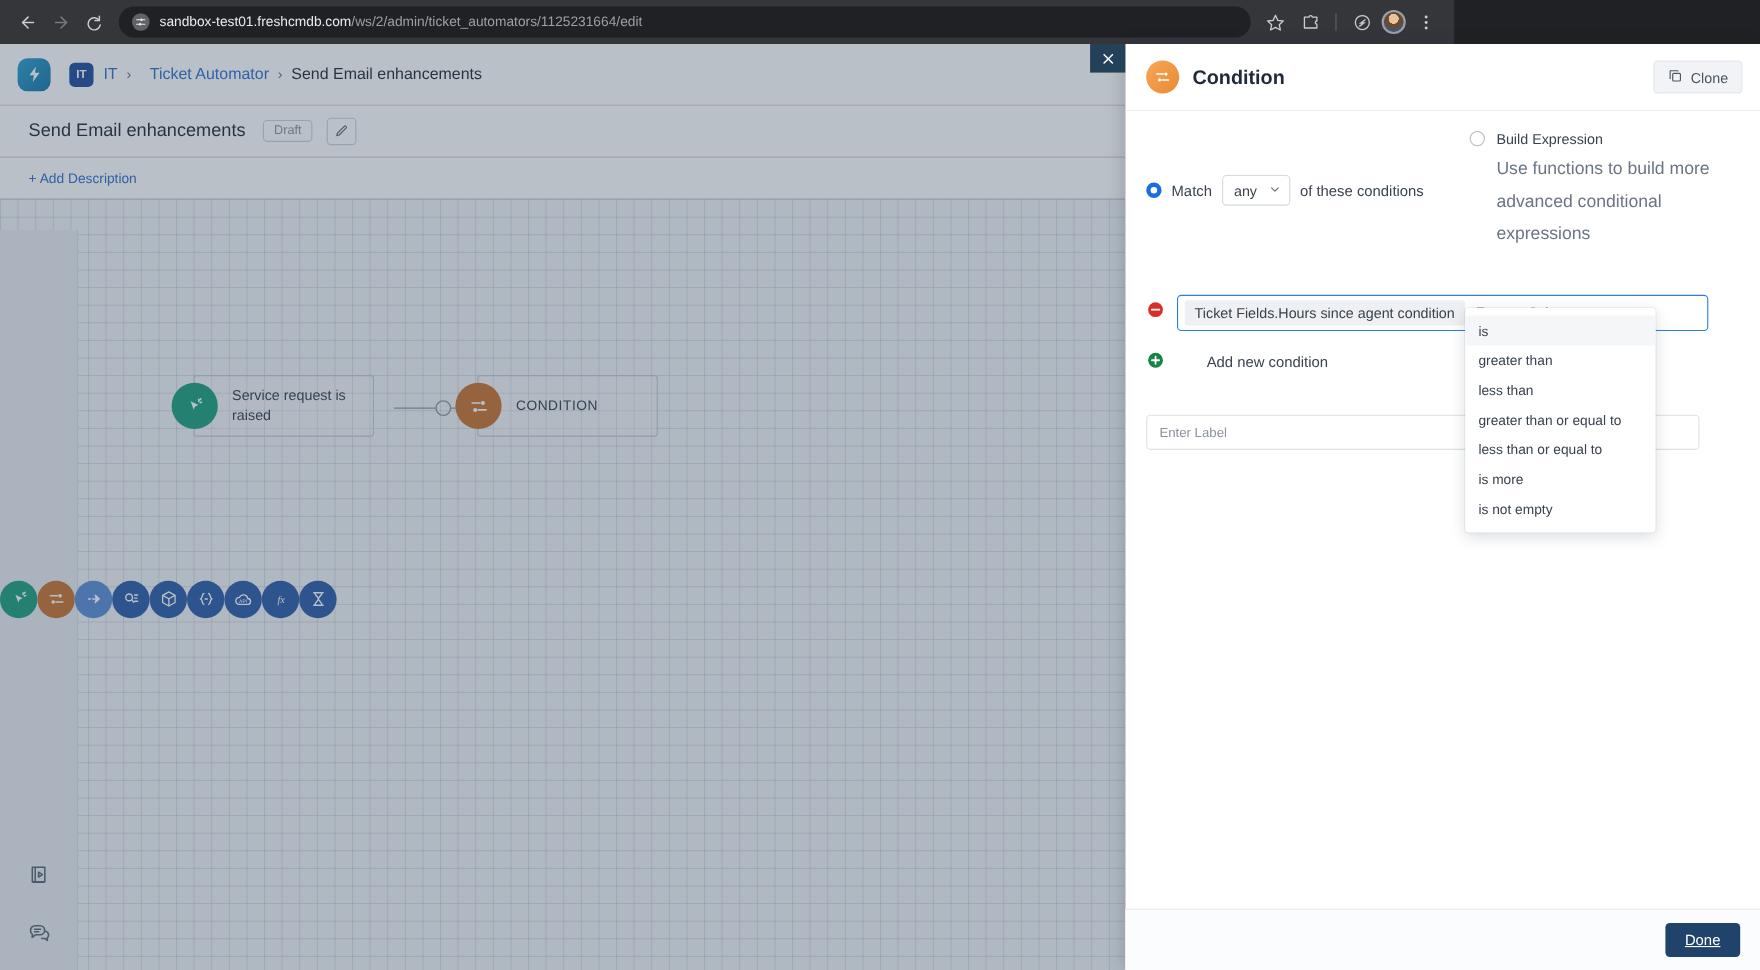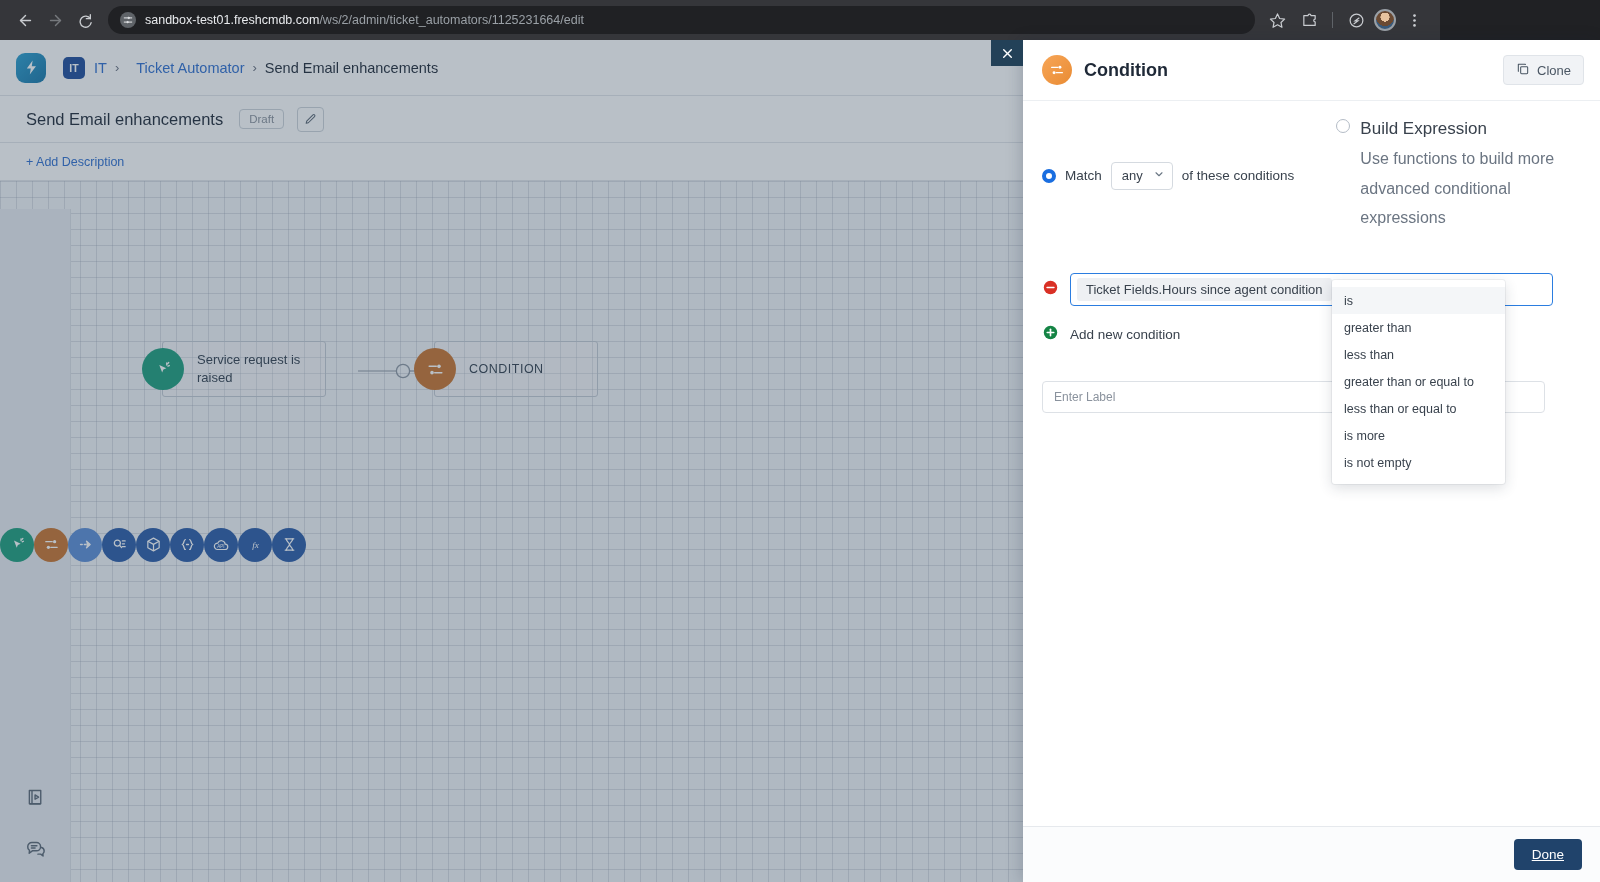--- a/index.html
+++ b/index.html
@@ -4,21 +4,21 @@
 <style>
   * { box-sizing: border-box; margin: 0; padding: 0; }
   html, body {
     width: 1600px; height: 882px;
     font-family: "Liberation Sans", sans-serif;
     overflow: hidden; background: #202124;
   }
 
   
   .browser-bar {
-    position: absolute; top: 0; left: 0; width: 1440px; height: 40px;
+    position: absolute; top: 0; left: 0; width: 1322px; height: 40px;
     background: #35363a; display: flex; align-items: center; padding: 12px 10px;
   }
   .nav-btn {
     width: 30px; height: 30px; border-radius: 50%;
     display: flex; align-items: center; justify-content: center;
     color: #c9ccd0; flex: none; cursor: pointer;
   }
   .nav-btn.disabled { color: #76797d; }
   .url-pill {
     flex: 1; height: 28px; background: #202124; border-radius: 14px;
@@ -177,41 +177,41 @@
   }
   .radio.on { border: 4px solid #1a6ee0; background: #fff; }
   .match-lbl { font-size: 13.5px; color: #39424d; margin: 0 9px; }
   .sel {
     height: 28px; min-width: 62px; border: 1px solid #d5dae0; border-radius: 4px;
     background: #fff; display: flex; align-items: center; justify-content: space-between;
     padding: 0 7px 0 10px; font-size: 13px; color: #39424d; cursor: pointer; 
   }
   .build-wrap { margin-left: 33px; display: flex; align-items: flex-start; }
   .build-txt { margin-left: 10px; }
-  .build-title { font-size: 17px; color: #39424d; }
+  .build-title { font-size: 13px; color: #39424d; }
   .build-sub { font-size: 16px; color: #6b7582; line-height: 1.85; margin-top: 5px; max-width: 200px; }
 
   .cond-row {
     display: flex; align-items: center; padding-left: 19px;
     margin-top: 40px; position: relative;
   }
   .minus-ico { flex: none; cursor: pointer; }
   .cond-input {
     margin-left: 11px; width: 483px; height: 33px; border: 1.5px solid #2b7de0;
     border-radius: 4px; background: #fff; display: flex; align-items: center;
     padding: 0 6px; position: relative;
   }
   .chip {
     background: #eef0f3; border-radius: 3px; padding: 4px 9px;
     font-size: 13px; color: #39424d; white-space: nowrap;
   }
   .op-ph { margin-left: 10px; font-size: 12.5px; color: #7b8494; }
 
   .add-row {
-    display: flex; align-items: center; padding-left: 19px; margin-top: 18px; cursor: pointer;
+    display: flex; align-items: center; padding-left: 19px; margin-top: 18px; cursor: pointer; gap: 27px;
   }
   .add-lbl { font-size: 13.5px; color: #39424d; margin-left: 11px; }
 
   .label-input {
     margin: 36px 0 0 19px; width: 503px; height: 32px; border: 1px solid #dde1e6;
     border-radius: 4px; background: #fff; display: flex; align-items: center;
     padding: 0 11px; font-size: 12px; color: #8a929d;
   }
 
   .dropdown {
@@ -413,21 +413,21 @@
           <svg width="22" height="22" viewBox="0 0 24 24" fill="none" stroke="currentColor" stroke-width="1.6" stroke-linecap="round" stroke-linejoin="round">
               <path d="M3 9.5a4.5 4.5 0 0 1 4.5-4.5h5A4.5 4.5 0 0 1 17 9.5 4.5 4.5 0 0 1 12.5 14H8l-3.4 2.6.3-3A4.5 4.5 0 0 1 3 9.5z"></path>
               <line x1="7" y1="8.5" x2="13" y2="8.5"></line>
               <line x1="7" y1="11" x2="11" y2="11"></line>
               <path d="M18 10.4a4 4 0 0 1 2.9 3.8 3.9 3.9 0 0 1-1.4 3l.2 2.4-2.6-2h-3"></path>
             </svg>
         </span>
       </div>
     </div>
 
-    <div class="node" style="left:162px; top:160px; width:164px;">
+    <div class="node" style="left:176px; top:160px; width:164px;">
       <span class="node-circ" style="background:#1d9e7d">
         <svg width="18" height="18" viewBox="0 0 24 24" fill="none" stroke="#fff" stroke-width="1.8" stroke-linecap="round">
             <path d="M7 6.5 16.5 11l-4 1.6-1.6 4z" fill="#fff" stroke="none"></path>
             <line x1="17" y1="4" x2="17" y2="6.6"></line>
             <line x1="20.4" y1="7.4" x2="18.6" y2="8.2"></line>
             <line x1="19.6" y1="3.4" x2="18.2" y2="4.9"></line>
           </svg>
       </span>
       <span class="node-label">Service request is raised</span>
     </div>

